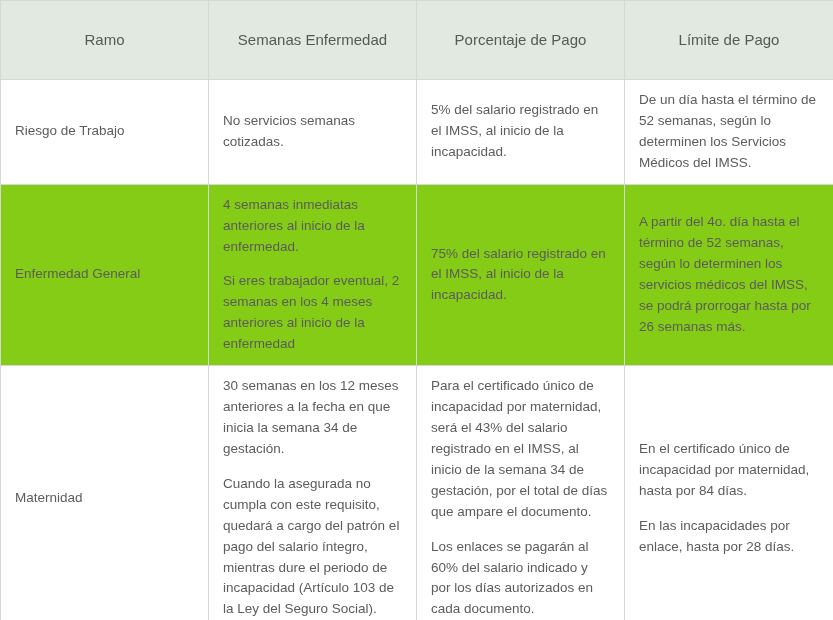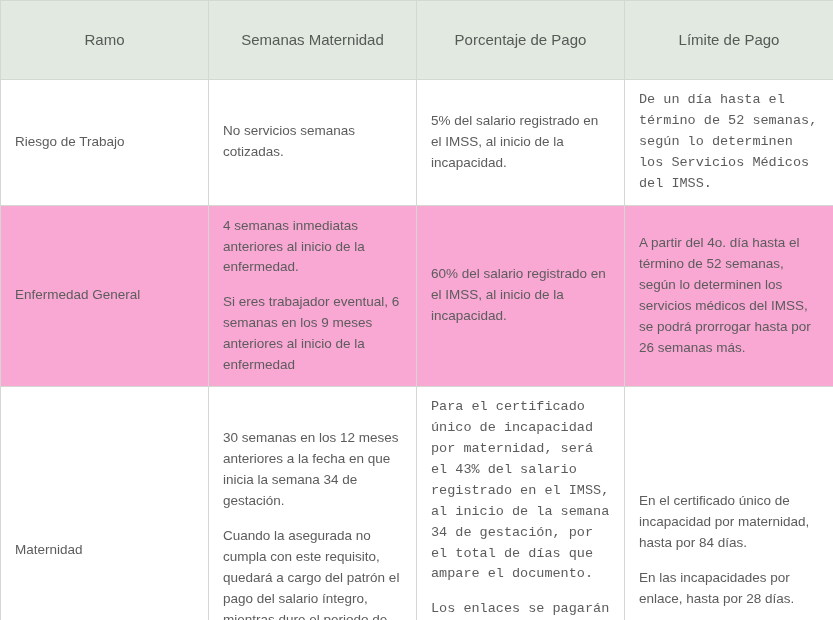--- a/index.html
+++ b/index.html
@@ -42,56 +42,56 @@
   }
   table.benefits thead th {
     background: #e2e9e1;
     text-align: center;
     font-size: 15px;
     color: #555a55;
     height: 62px;
     padding: 8px 10px;
   }
   tr.shaded td {
-    background: #f9a8d4;
+    background: #84cc16;
   }
   tr.plain td {
     background: #ffffff;
   }
   td.label-cell {
     font-size: 14px;
     color: #585858;
     vertical-align: middle;
   }
   td.body-cell p {
     margin: 0 0 14px 0;
   }
   td.body-cell p:last-child {
     margin-bottom: 0;
   }
   td.body-cell {
     vertical-align: middle;
   }
-  .va-top { vertical-align: top; font-family: Liberation Mono, monospace; }
+  .va-top { vertical-align: top; }
 </style>
 </head>
 <body>
 
 <div class="table-wrap">
   <table class="benefits">
     <colgroup>
       <col class="c0">
         <col class="c1">
         <col class="c2">
         <col class="c3">
     </colgroup>
     <thead>
       <tr>
         <th>Ramo</th>
-        <th>Semanas Maternidad</th>
+        <th>Semanas Enfermedad</th>
         <th>Porcentaje de Pago</th>
         <th>Límite de Pago</th>
       </tr>
     </thead>
     <tbody>
       <tr class="plain">
         <td class="label-cell">Riesgo de Trabajo</td>
         <td class="body-cell">
           <p>No servicios semanas cotizadas.</p>
         </td>
@@ -99,24 +99,24 @@
           <p>5% del salario registrado en el IMSS, al inicio de la incapacidad.</p>
         </td>
         <td class="body-cell va-top">
           <p>De un día hasta el término de 52 semanas, según lo determinen los Servicios Médicos del IMSS.</p>
         </td>
       </tr>
       <tr class="shaded">
         <td class="label-cell">Enfermedad General</td>
         <td class="body-cell">
           <p>4 semanas inmediatas anteriores al inicio de la enfermedad.</p>
-          <p>Si eres trabajador eventual, 6 semanas en los 9 meses anteriores al inicio de la enfermedad</p>
+          <p>Si eres trabajador eventual, 2 semanas en los 4 meses anteriores al inicio de la enfermedad</p>
         </td>
         <td class="body-cell">
-          <p>60% del salario registrado en el IMSS, al inicio de la incapacidad.</p>
+          <p>75% del salario registrado en el IMSS, al inicio de la incapacidad.</p>
         </td>
         <td class="body-cell">
           <p>A partir del 4o. día hasta el término de 52 semanas, según lo determinen los servicios médicos del IMSS, se podrá prorrogar hasta por 26 semanas más.</p>
         </td>
       </tr>
       <tr class="plain">
         <td class="label-cell">Maternidad</td>
         <td class="body-cell">
           <p>30 semanas en los 12 meses anteriores a la fecha en que inicia la semana 34 de gestación.</p>
           <p>Cuando la asegurada no cumpla con este requisito, quedará a cargo del patrón el pago del salario íntegro, mientras dure el periodo de incapacidad (Artículo 103 de la Ley del Seguro Social).</p>

